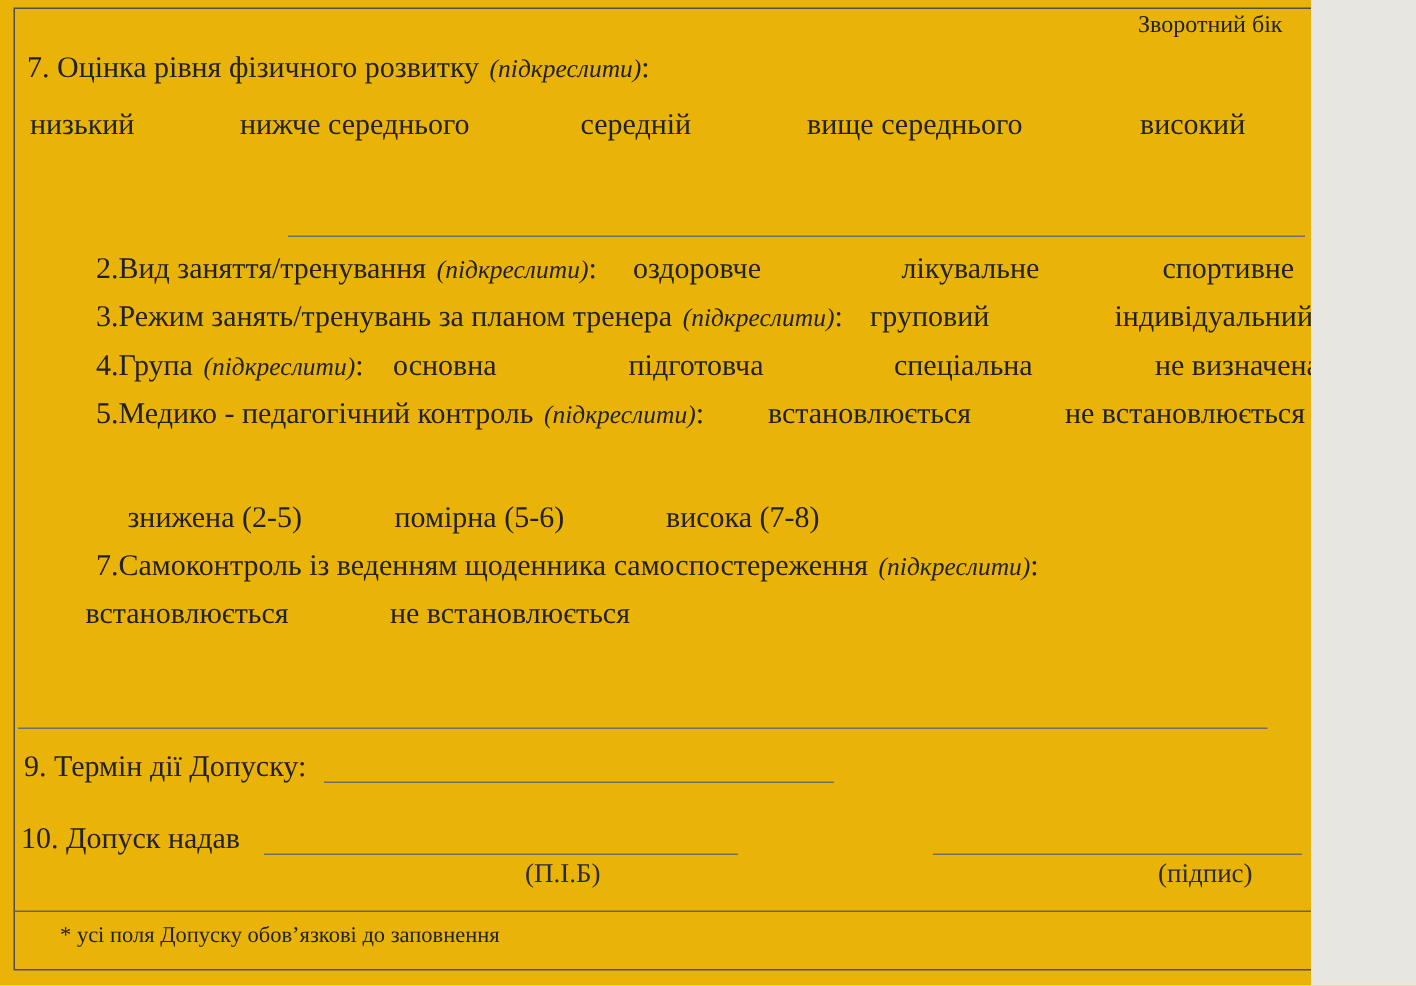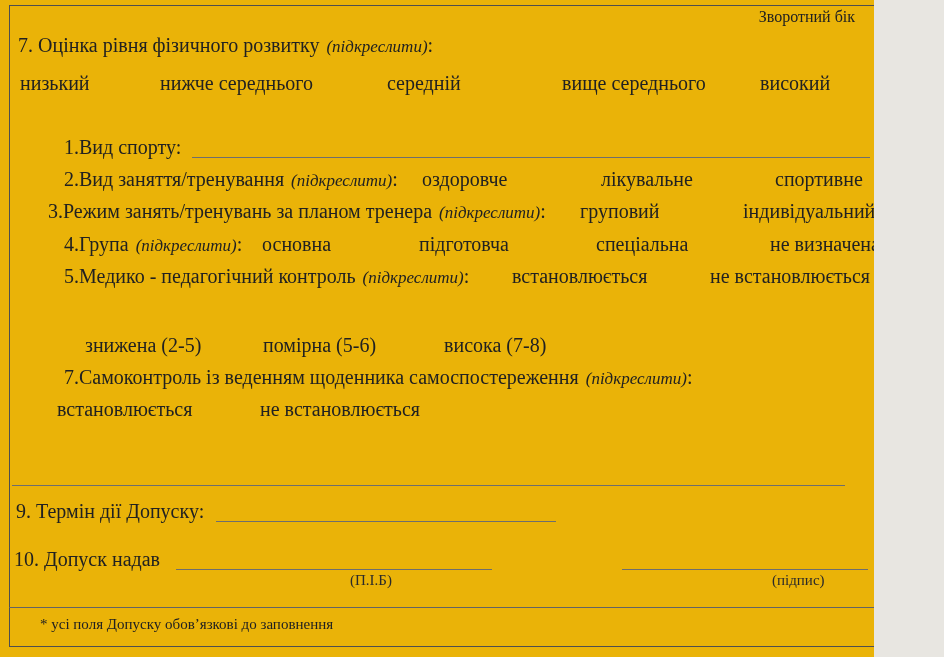--- a/index.html
+++ b/index.html
@@ -12,55 +12,54 @@
   }
   .border-box {
     position:absolute; left:9px; top:5px; width:921px; height:642px;
     border:1.5px solid #4f4f4f; box-sizing:border-box;
     background:transparent;
   }
   .t { position:absolute; white-space:nowrap; font-size:20px; line-height:1.15; }
   .opt { position:absolute; white-space:nowrap; font-size:20px; line-height:1.15; }
   .note { font-style:italic; font-size:17px; margin-left:7px; }
   .blank { position:absolute; border-bottom:1.5px solid #6e6e6e; }
-  .cap { position:absolute; font-size:15px; white-space:nowrap; color:#2a2a2a; }
+  .cap { position:absolute; font-size:18px; white-space:nowrap; color:#2a2a2a; }
   .corner { position:absolute; right:19px; top:8px; font-size:16px; white-space:nowrap; }
   .divider { position:absolute; left:9px; top:607px; width:921px; border-top:1.5px solid #636363; }
   .footnote { position:absolute; left:40px; top:616px; font-size:15px; white-space:nowrap; }
 </style>
 </head>
 <body>
 
 <div class="page">
 
   <div class="border-box"></div>
 
   <div class="corner">Зворотний бік</div>
 
   <div class="t" style="left:18px; top:34px;">
     <span>7. Оцінка рівня фізичного розвитку</span><span class="note">(підкреслити)</span><span>:</span>
   </div>
   <span class="opt" style="left:20px;  top:72px;">низький</span>
   <span class="opt" style="left:160px; top:72px;">нижче середнього</span>
   <span class="opt" style="left:387px; top:72px;">середній</span>
-  <span class="opt" style="left:538px; top:72px;margin-left:24px;">вище середнього</span>
+  <span class="opt" style="left:538px; top:72px;">вище середнього</span>
   <span class="opt" style="left:760px; top:72px;">високий</span>
 
 
-  <div class="t" style="left:64px; top:136px;">1.Вид спорту:</div>
   <div class="blank" style="left:192px; top:138px; width:678px; height:19px;"></div>
 
   <div class="t" style="left:64px; top:168px;">
     <span>2.Вид заняття/тренування</span><span class="note">(підкреслити)</span><span>:</span>
   </div>
   <span class="opt" style="left:422px; top:168px;">оздоровче</span>
   <span class="opt" style="left:601px; top:168px;">лікувальне</span>
   <span class="opt" style="left:775px; top:168px;">спортивне</span>
 
-  <div class="t" style="left:48px; top:200px;text-align:right;">
+  <div class="t" style="left:64px; top:200px;text-align:right;">
     <span>3.Режим занять/тренувань за планом тренера</span><span class="note">(підкреслити)</span><span>:</span>
   </div>
   <span class="opt" style="left:580px; top:200px;">груповий</span>
   <span class="opt" style="left:743px; top:200px;">індивідуальний</span>
 
   <div class="t" style="left:64px; top:233px;">
     <span>4.Група</span><span class="note">(підкреслити)</span><span>:</span>
   </div>
   <span class="opt" style="left:262px; top:233px;">основна</span>
   <span class="opt" style="left:419px; top:233px;">підготовча</span>

